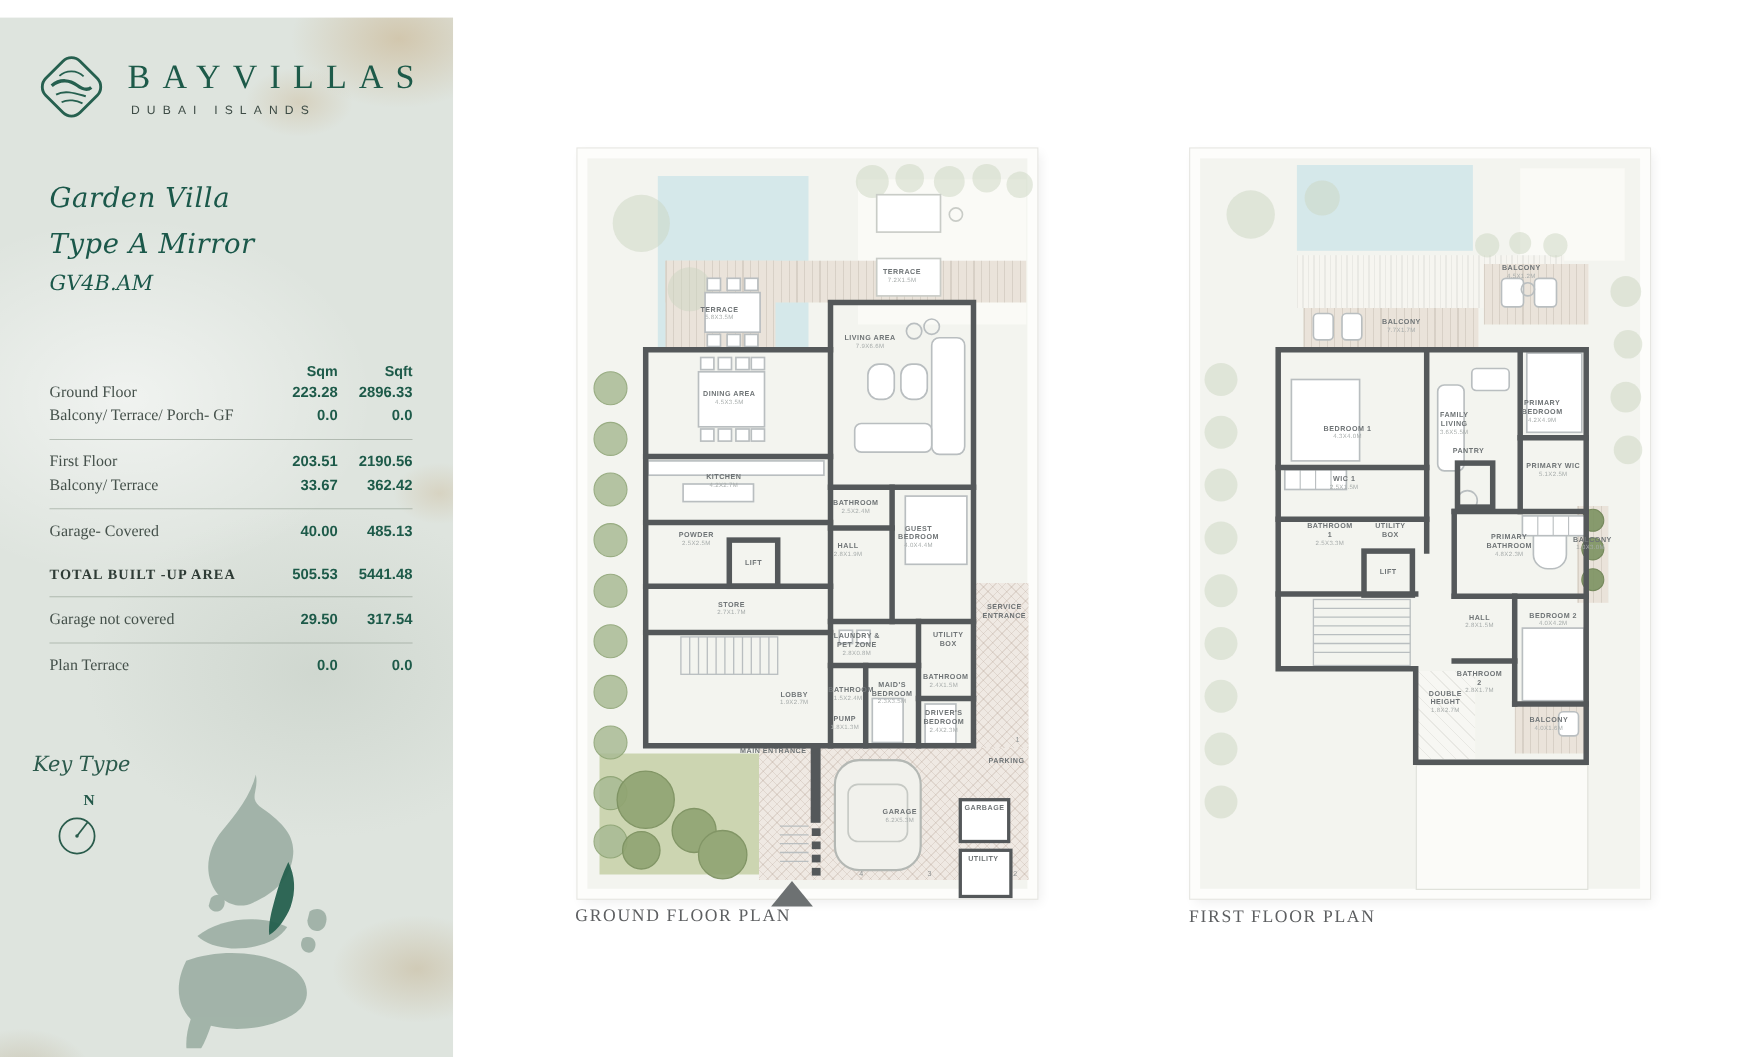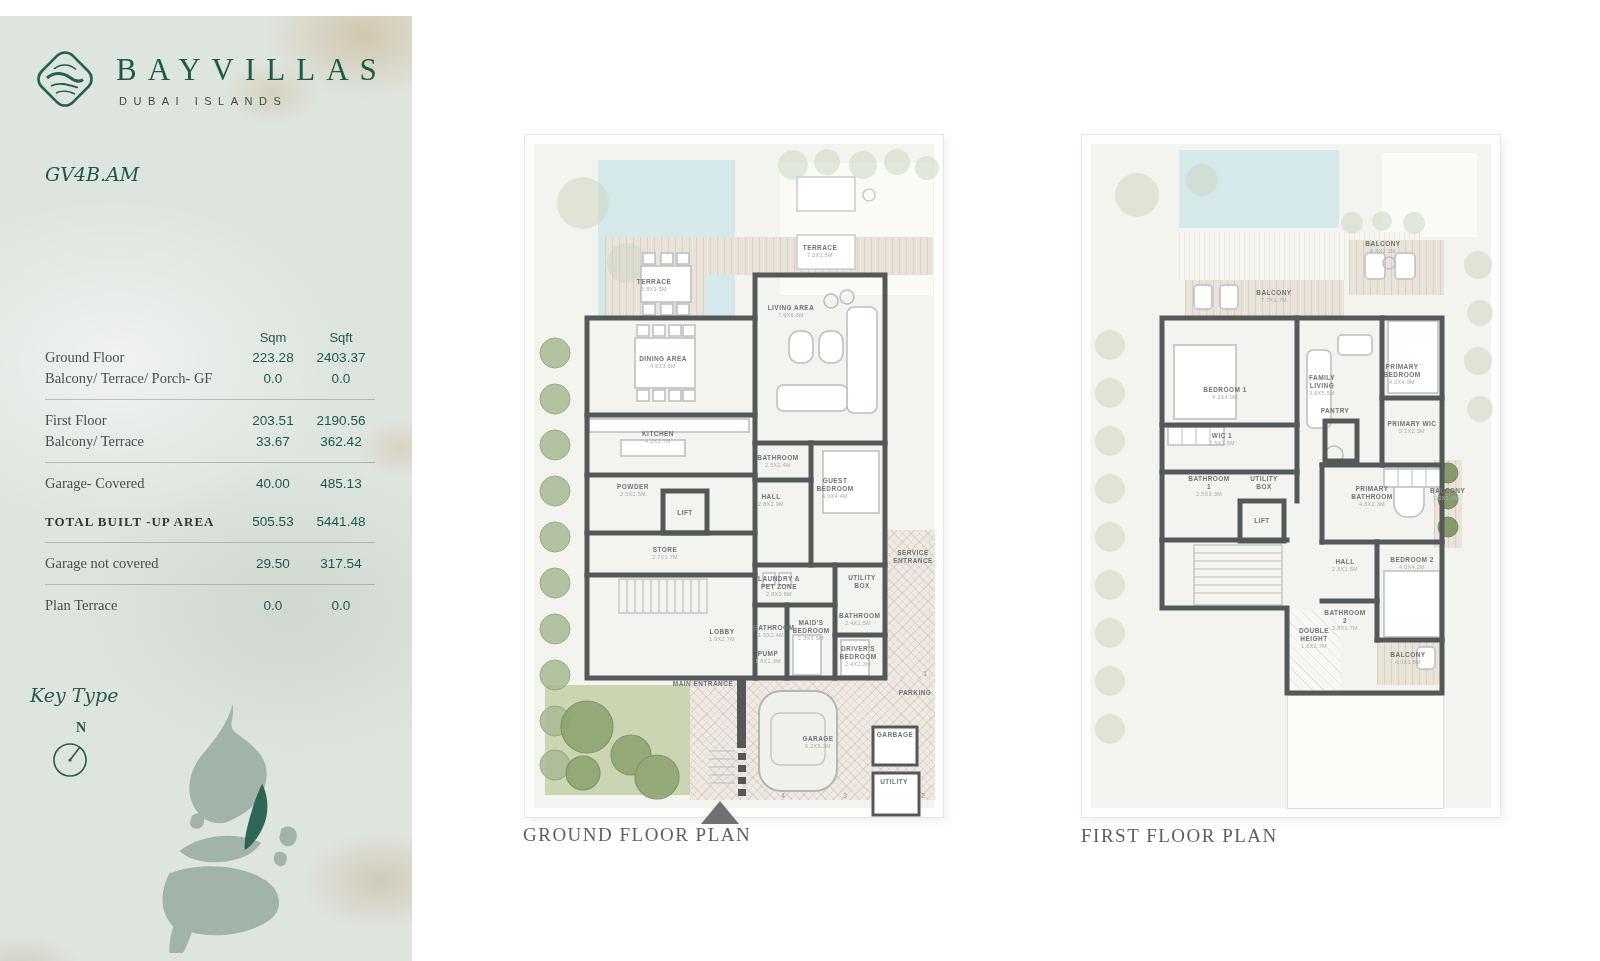--- a/index.html
+++ b/index.html
@@ -23,36 +23,36 @@
     color:#1d5a49;font-weight:400;}
   .brand-tag{font-size:11px;letter-spacing:6.5px;color:#3e4c46;margin-top:7px;margin-left:3px;}
   .unit-title{position:absolute;left:45px;top:143px;}
   .unit-title .tl{font-family:"DejaVu Serif",serif;font-style:italic;font-size:25px;
     color:#1b584a;line-height:42px;letter-spacing:.5px;}
   .unit-code{font-family:"DejaVu Serif",serif;font-style:italic;font-size:19px;color:#1b584a;
     margin-top:4px;}
   .atable{position:absolute;left:45px;top:310px;width:330px;color:#45514b;}
   .arow{display:flex;align-items:baseline;margin:4px 0;}
   .alabel{flex:1;font-family:"Liberation Serif",serif;font-size:14.5px;}
-  .num{width:68px;text-align:center;font-weight:normal;font-size:13.5px;color:#1d5a49;}
+  .num{width:68px;text-align:right;font-weight:bold;font-size:13.5px;color:#1d5a49;}
   .ahead .num{font-size:13px;}
   .asep{border-top:1px solid rgba(120,132,120,.45);margin:12px 0;}
   .agap{height:14px;}
   .arow.total .alabel{font-weight:bold;letter-spacing:1px;font-size:13px;color:#2e3b35;}
   .keyplan-label{position:absolute;left:30px;top:668px;font-family:"DejaVu Serif",serif;
     font-style:italic;font-size:19px;color:#2c5a4c;}
   .compass{position:absolute;left:48px;top:700px;}
   .map{position:absolute;left:138px;top:682px;}
 
   
   .content{position:absolute;left:412px;top:0;width:1188px;height:961px;background:#ffffff;}
   .panel{position:absolute;width:418px;height:682px;background:#fdfdfb;
     box-shadow:0 0 0 1px #e6e6e2, 3px 4px 10px rgba(0,0,0,.07);}
   .site{position:absolute;left:9px;top:9px;right:9px;bottom:9px;background:#f3f4ef;}
-  .caption{position:absolute;font-family:"Liberation Serif",serif;font-size:19px;
+  .caption{position:absolute;font-family:"Liberation Serif",serif;font-size:16px;
     letter-spacing:1.5px;color:#5d5f61;}
   .zone{position:absolute;}
   .pool{background:#d5e8ea;}
   .striped{background-color:#eae3da;
     background-image:repeating-linear-gradient(90deg, rgba(120,110,95,.16) 0 1px, transparent 1px 7px);}
   .roofband{background-color:#f6f5f0;
     background-image:repeating-linear-gradient(90deg, rgba(0,0,0,.05) 0 1px, transparent 1px 5px);}
   .hatch{background-color:#efe9e3;
     background-image:repeating-linear-gradient(45deg, rgba(165,142,126,.20) 0 1px, transparent 1px 6px),
                      repeating-linear-gradient(-45deg, rgba(165,142,126,.20) 0 1px, transparent 1px 6px);}
@@ -84,33 +84,35 @@
       <path d="M21,42 C29,37.5 39,41 48,43.5" fill="none" stroke="#26604f" stroke-width="1.8"></path>
       <path d="M26,49 C32,45.8 40,47.5 45,50" fill="none" stroke="#26604f" stroke-width="1.6"></path>
     </svg>
     <div class="logo-text">
       <div class="brand-name">BAYVILLAS</div>
       <div class="brand-tag">DUBAI ISLANDS</div>
     </div>
   </div>
 
   <div class="unit-title">
+    <div class="tl">Garden Villa</div>
+    <div class="tl">Type A Mirror</div>
     <div class="unit-code">GV4B.AM</div>
   </div>
 
   <div class="atable">
     <div class="arow ahead">
       <span class="alabel"></span>
       <span class="num">Sqm</span>
       <span class="num">Sqft</span>
     </div>
     <div class="arow">
       <span class="alabel">Ground Floor</span>
       <span class="num">223.28</span>
-      <span class="num">2403.37</span>
+      <span class="num">2896.33</span>
     </div>
     <div class="arow">
       <span class="alabel">Balcony/ Terrace/ Porch- GF</span>
       <span class="num">0.0</span>
       <span class="num">0.0</span>
     </div>
     <div class="asep"></div>
     <div class="arow">
       <span class="alabel">First Floor</span>
       <span class="num">203.51</span>

